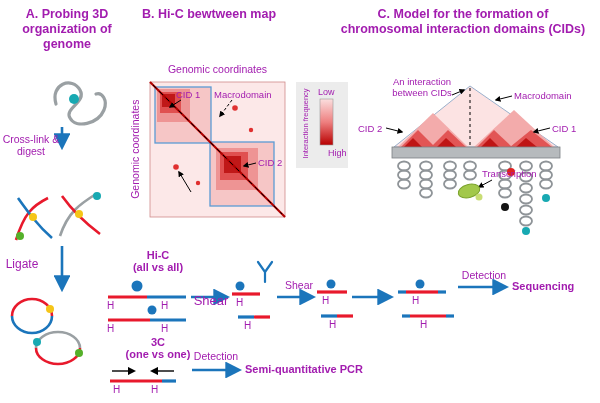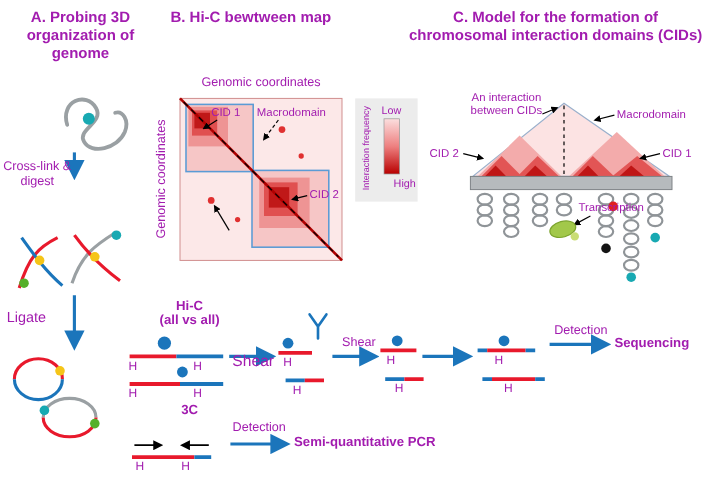--- a/index.html
+++ b/index.html
@@ -212,20 +212,21 @@
   <div class="lbl nw" style="left:552px;top:123px;font-size:9.5px">CID 1</div>
   <div class="lbl nw" style="left:482px;top:168px;font-size:9.5px">Transcription</div>
 
   <div class="lbl b c" style="left:126px;top:249px;width:64px;font-size:11px">Hi-C</div>
   <div class="lbl b c" style="left:114px;top:261px;width:88px;font-size:11px">(all vs all)</div>
   <div class="lbl c" style="left:190px;top:293px;width:42px;font-size:13px">Shear</div>
   <div class="lbl c" style="left:277px;top:279px;width:44px;font-size:10.5px">Shear</div>
   <div class="lbl c" style="left:458px;top:269px;width:52px;font-size:10.5px">Detection</div>
   <div class="lbl b nw" style="left:512px;top:280px;font-size:11px">Sequencing</div>
   <div class="lbl b c" style="left:126px;top:336px;width:64px;font-size:11px">3C</div>
+  <div class="lbl b c" style="left:114px;top:348px;width:88px;font-size:11px">(one vs one)</div>
   <div class="lbl c" style="left:190px;top:350px;width:52px;font-size:10.5px">Detection</div>
   <div class="lbl b nw" style="left:245px;top:363px;font-size:11px">Semi-quantitative PCR</div>
 
   <div class="lbl nw" style="left:107px;top:300px;font-size:10px">H</div>
   <div class="lbl nw" style="left:161px;top:300px;font-size:10px">H</div>
   <div class="lbl nw" style="left:107px;top:323px;font-size:10px">H</div>
   <div class="lbl nw" style="left:161px;top:323px;font-size:10px">H</div>
   <div class="lbl nw" style="left:236px;top:297px;font-size:10px">H</div>
   <div class="lbl nw" style="left:244px;top:320px;font-size:10px">H</div>
   <div class="lbl nw" style="left:322px;top:295px;font-size:10px">H</div>

